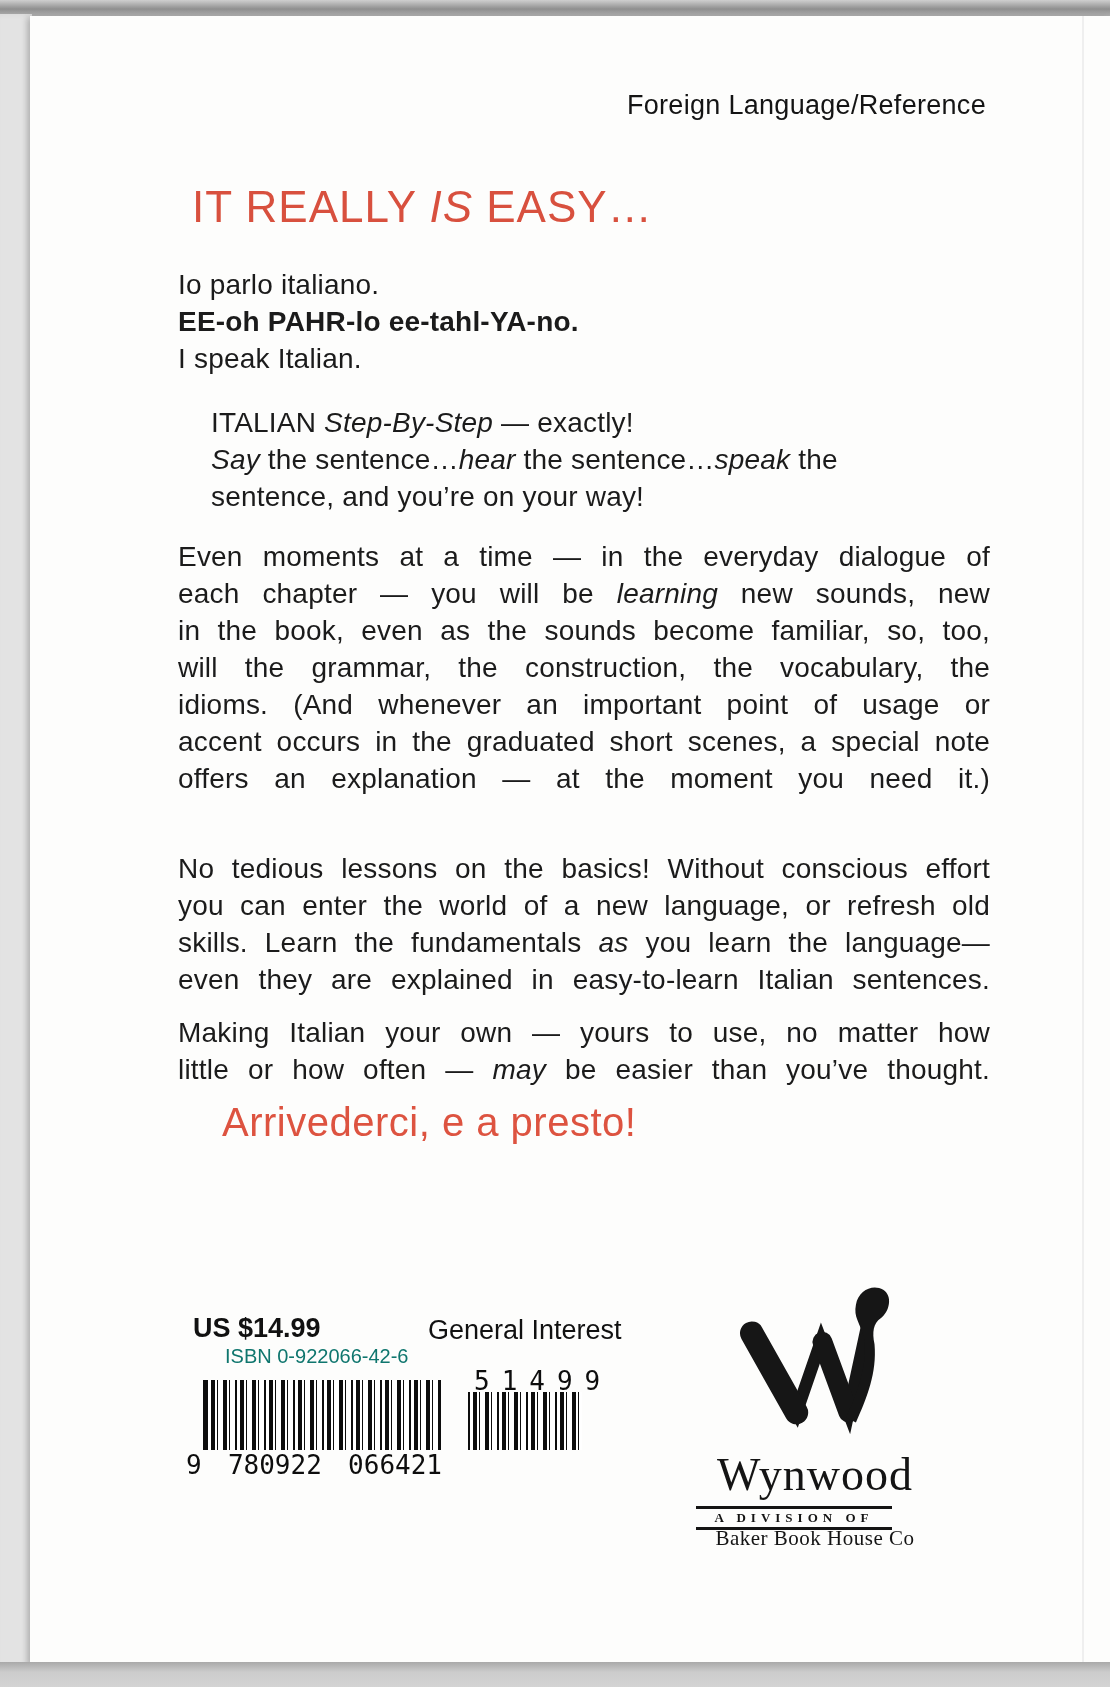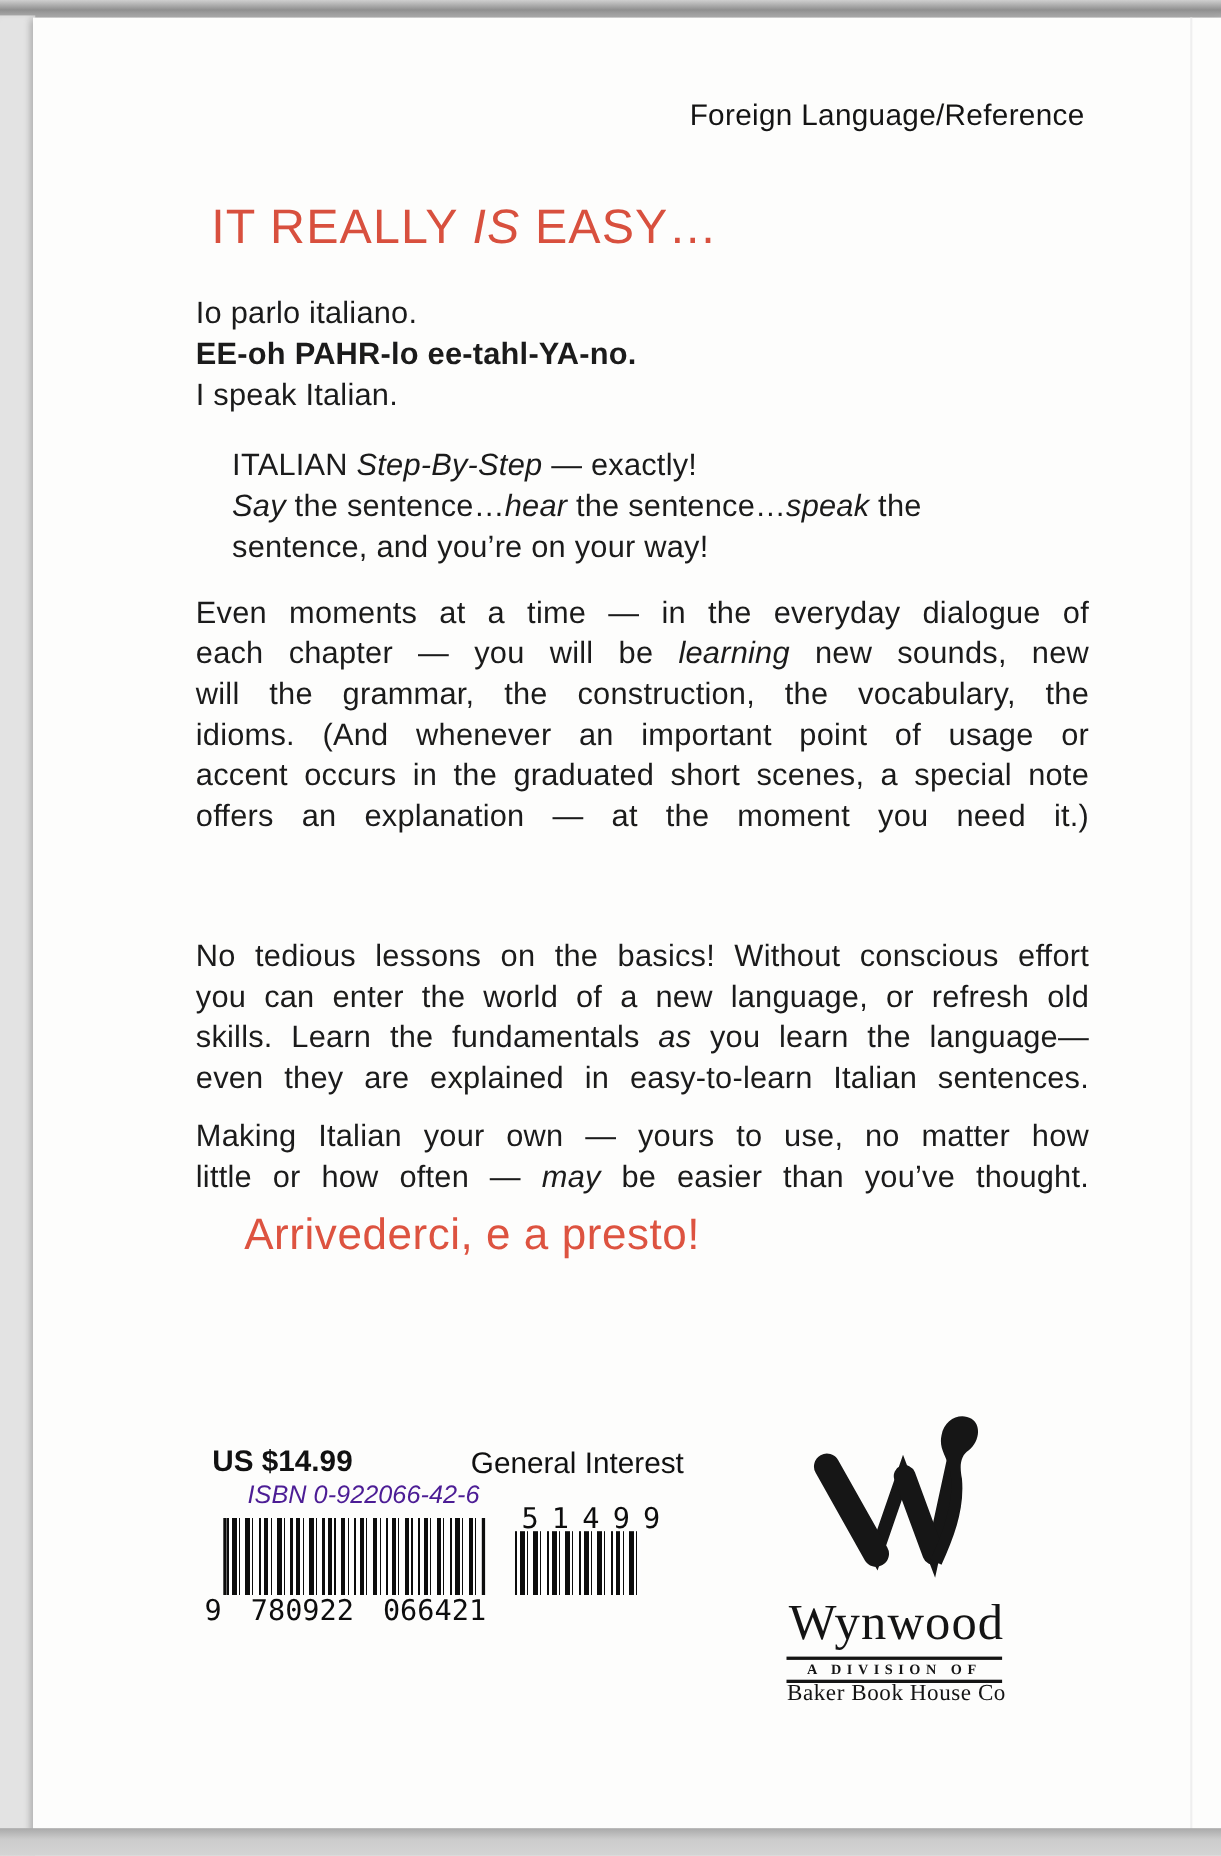--- a/index.html
+++ b/index.html
@@ -27,37 +27,37 @@
   #headline{left:192px;top:182px;font-size:44px;letter-spacing:1px;font-weight:400;}
   #closing{left:178px;top:1100px;font-size:40px;letter-spacing:0.5px;margin-left:44px;}
   #intro-block{left:178px;top:266px;}
   #step-block{left:178px;top:404px;margin-left:33px;}
   #para-1{left:178px;top:538px;}
   #para-2{left:178px;top:850px;}
   #para-3{left:178px;top:1014px;}
   
   #price{left:193px;top:1313px;font-size:27px;font-weight:bold;color:#111;}
   #genre{left:428px;top:1315px;font-size:27px;color:#111;}
-  #isbn{left:225px;top:1345px;font-size:23px;color:#4c1d95;font-style:italic;}
+  #isbn{left:225px;top:1345px;font-size:20px;color:#0f766e;}
   
   .bars{background:repeating-linear-gradient(90deg,
       #0d0d0d 0 2px,#fff 2px 5px,#0d0d0d 5px 9px,#fff 9px 11px,
       #0d0d0d 11px 12px,#fff 12px 17px,#0d0d0d 17px 21px,#fff 21px 23px,
       #0d0d0d 23px 24px,#fff 24px 29px);}
   #barcode-main{left:203px;top:1380px;width:232px;height:74px;border-left:3px solid #0d0d0d;border-right:3px solid #0d0d0d;}
   #barcode-digits{left:186px;top:1450px;width:256px;font-family:"DejaVu Sans Mono",monospace;
     font-size:26px;color:#0d0d0d;display:flex;justify-content:space-between;background:#fdfdfc;}
   #barcode-supp{left:468px;top:1392px;width:114px;height:58px;}
   #supp-digits{left:474px;top:1366px;font-size:26px;letter-spacing:12px;color:#0d0d0d;
     font-family:"DejaVu Sans Mono",monospace;}
   
   #w-mark{left:722px;top:1268px;}
   #wynwood-name{left:665px;top:1448px;width:300px;text-align:center;
     font-family:"Liberation Serif",serif;font-size:46px;color:#141414;letter-spacing:1px;}
-  #division-row{left:715px;top:1506px;width:196px;border-top:3px solid #141414;border-bottom:3px solid #141414;
+  #division-row{left:696px;top:1506px;width:196px;border-top:3px solid #141414;border-bottom:3px solid #141414;
     text-align:center;font-family:"Liberation Serif",serif;font-weight:bold;font-size:13px;
     letter-spacing:5px;color:#141414;padding:1px 0;}
   #parent-name{left:665px;top:1526px;width:300px;text-align:center;
     font-family:"Liberation Serif",serif;font-size:21px;color:#141414;letter-spacing:0.5px;}
   #right-fold{left:1082px;top:16px;width:2px;height:1648px;background:#efefef;}
 </style>
 </head>
 <body>
 
 <div id="canvas">
@@ -81,20 +81,21 @@
 
   <div id="step-block" class="abs body-text lh">
       <div class="tline"><span>ITALIAN </span><span class="it">Step-By-Step</span><span> — exactly!</span></div>
       <div class="tline"><span class="it">Say</span><span> the sentence…</span><span class="it">hear</span><span> the sentence…</span><span class="it">speak</span><span> the</span></div>
       <div class="tline"><span>sentence, and you’re on your way!</span></div>
     </div>
 
   <div id="para-1" class="abs body-text lh just">
       <div class="tline"><span>Even moments at a time — in the everyday dialogue of</span></div>
       <div class="tline"><span>each chapter — you will be </span><span class="it">learning</span><span> new sounds, new</span></div>
+      <div class="tline"><span>in the book, even as the sounds become familiar, so, too,</span></div>
       <div class="tline"><span>will the grammar, the construction, the vocabulary, the</span></div>
       <div class="tline"><span>idioms. (And whenever an important point of usage or</span></div>
       <div class="tline"><span>accent occurs in the graduated short scenes, a special note</span></div>
       <div class="tline"><span>offers an explanation — at the moment you need it.)</span></div>
     </div>
 
   <div id="para-2" class="abs body-text lh just">
       <div class="tline"><span>No tedious lessons on the basics! Without conscious effort</span></div>
       <div class="tline"><span>you can enter the world of a new language, or refresh old</span></div>
       <div class="tline"><span>skills. Learn the fundamentals </span><span class="it">as</span><span> you learn the language—</span></div>

